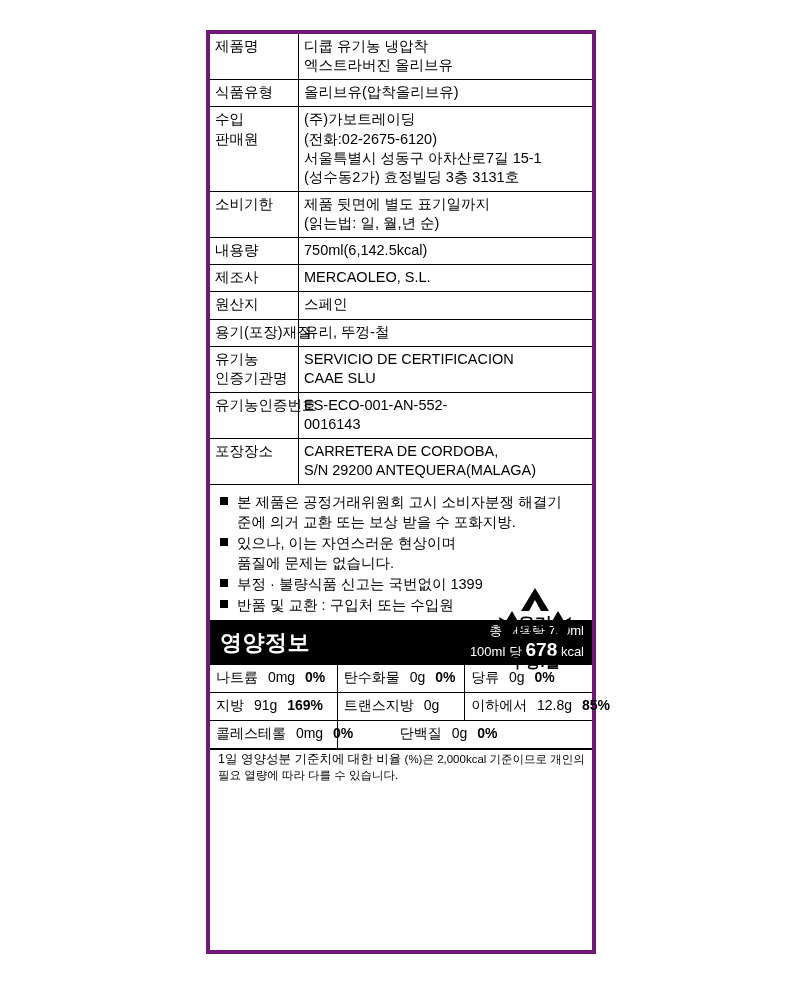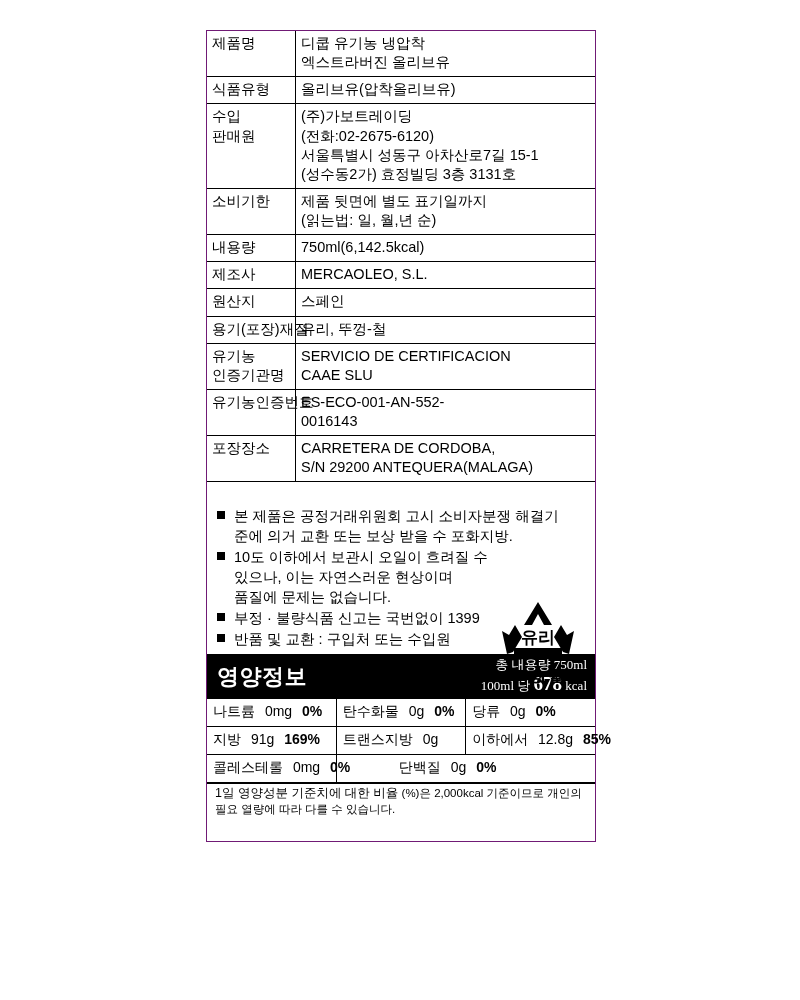--- a/index.html
+++ b/index.html
@@ -8,22 +8,22 @@
     background: #ffffff;
     width: 800px;
     height: 1000px;
     font-family: "Liberation Sans", sans-serif;
   }
   #label {
     position: absolute;
     left: 206px;
     top: 30px;
     width: 390px;
-    height: 812px;
-    border: 1px solid #701a75;
+    height: 924px;
+    border: 4px solid #701a75;
     box-sizing: border-box;
     background: #fff;
   }
   table.spec {
     border-collapse: collapse;
     width: 100%;
     table-layout: fixed;
   }
   table.spec td {
     border: 1px solid #000;
@@ -43,21 +43,20 @@
   table.spec { border-left: none; border-right: none; border-top: none; }
   table.spec tr:first-child td { border-top: none; }
   table.spec td:first-child { border-left: none; }
   table.spec td:last-child { border-right: none; }
 
   
   .notes {
     padding: 7px 8px 4px 10px;
     position: relative;
     border-bottom: 1px solid #000;
-    margin-top: 17px;
   }
   .note {
     font-size: 14.5px;
     line-height: 1.38;
     color: #000;
     margin-bottom: 1px;
     padding-left: 15px;
     position: relative;
   }
   .note .bullet {
@@ -85,21 +84,20 @@
   }
 
   
   .nutri-head {
     background: #000;
     color: #fff;
     display: flex;
     align-items: center;
     justify-content: space-between;
     padding: 3px 8px 4px 10px;
-    font-family: Liberation Serif, serif;
   }
   .nutri-head .title {
     font-size: 22px;
     font-weight: bold;
     letter-spacing: 0.5px;
   }
   .nutri-head .right {
     text-align: right;
     line-height: 1.15;
   }
@@ -244,21 +242,20 @@
   </table>
 
   <div class="notes">
     <div class="note">
       <span class="bullet"></span>
       <span class="ind">본 제품은 공정거래위원회 고시 소비자분쟁 해결기</span>
       <span class="ind">준에 의거 교환 또는 보상 받을 수 포화지방.</span>
     </div>
     <div class="note">
       <span class="bullet"></span>
-      <span class="ind">10도 이하에서 보관시 오일이 흐려질 수</span>
       <span class="ind">있으나, 이는 자연스러운 현상이며</span>
       <span class="ind">품질에 문제는 없습니다.</span>
     </div>
     <div class="note">
       <span class="bullet"></span>
       <span class="ind">부정 · 불량식품 신고는 국번없이 1399</span>
     </div>
     <div class="note">
       <span class="bullet"></span>
       <span class="ind">반품 및 교환 : 구입처 또는 수입원</span>

